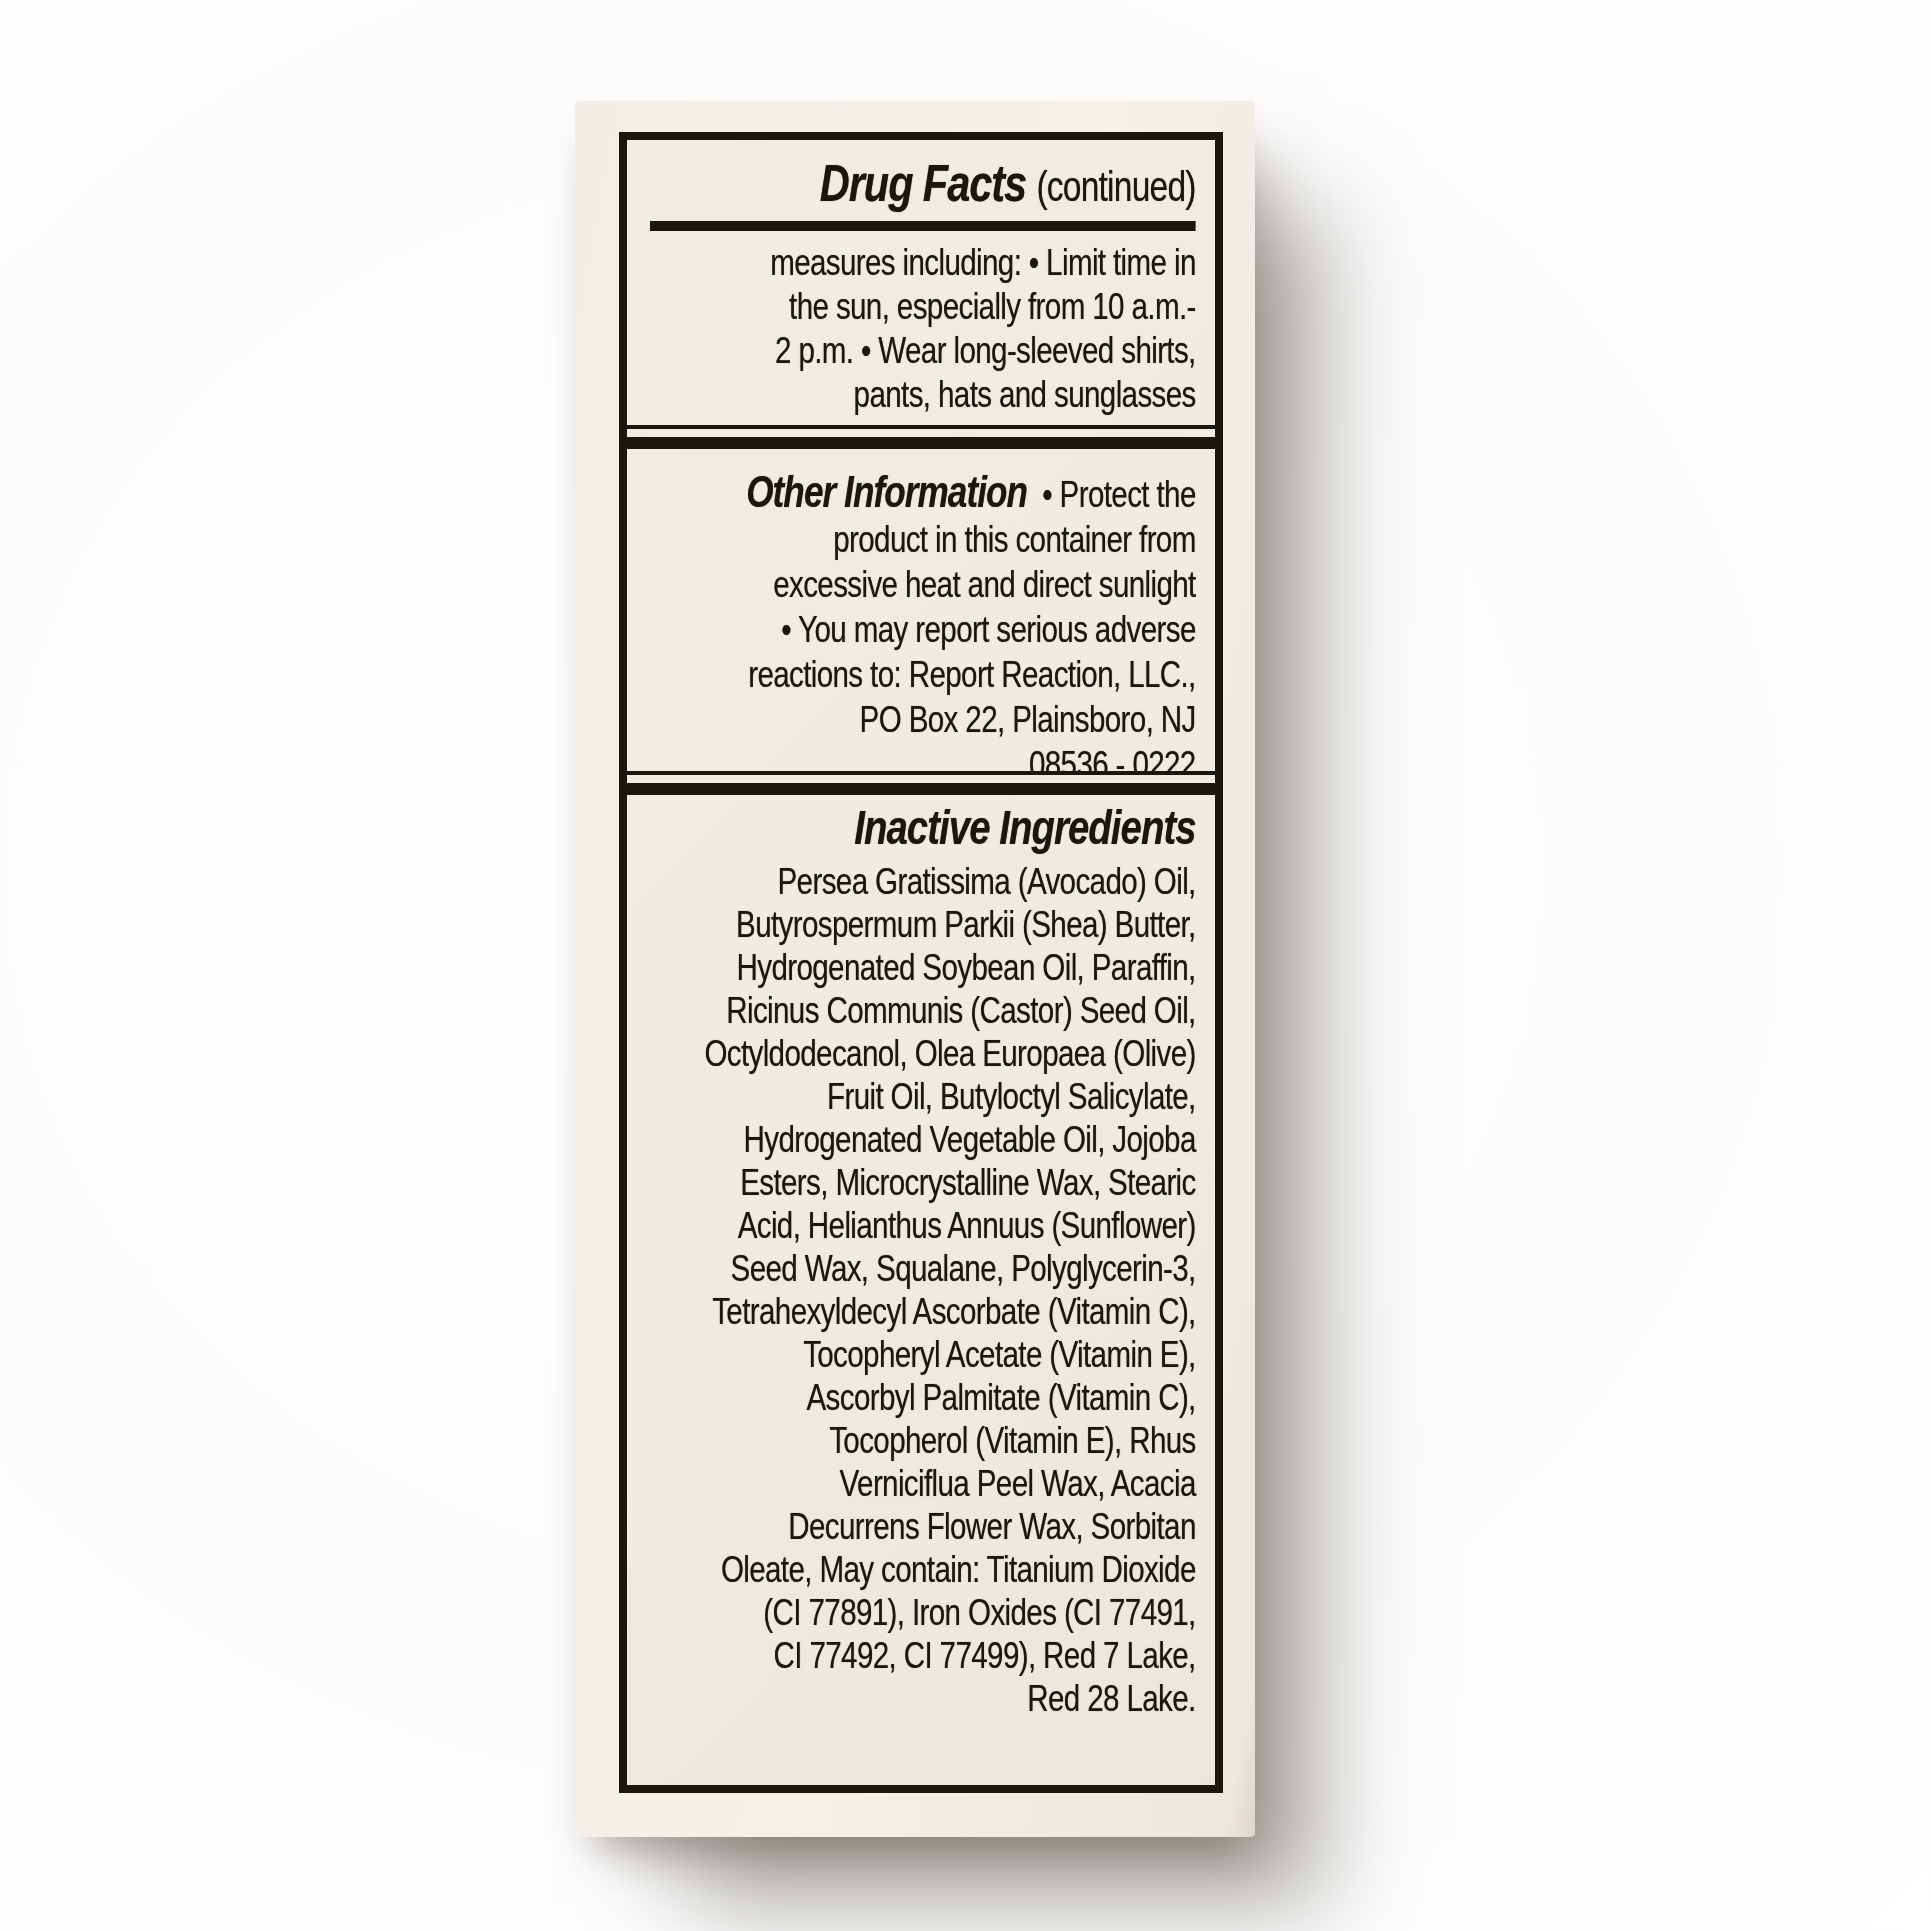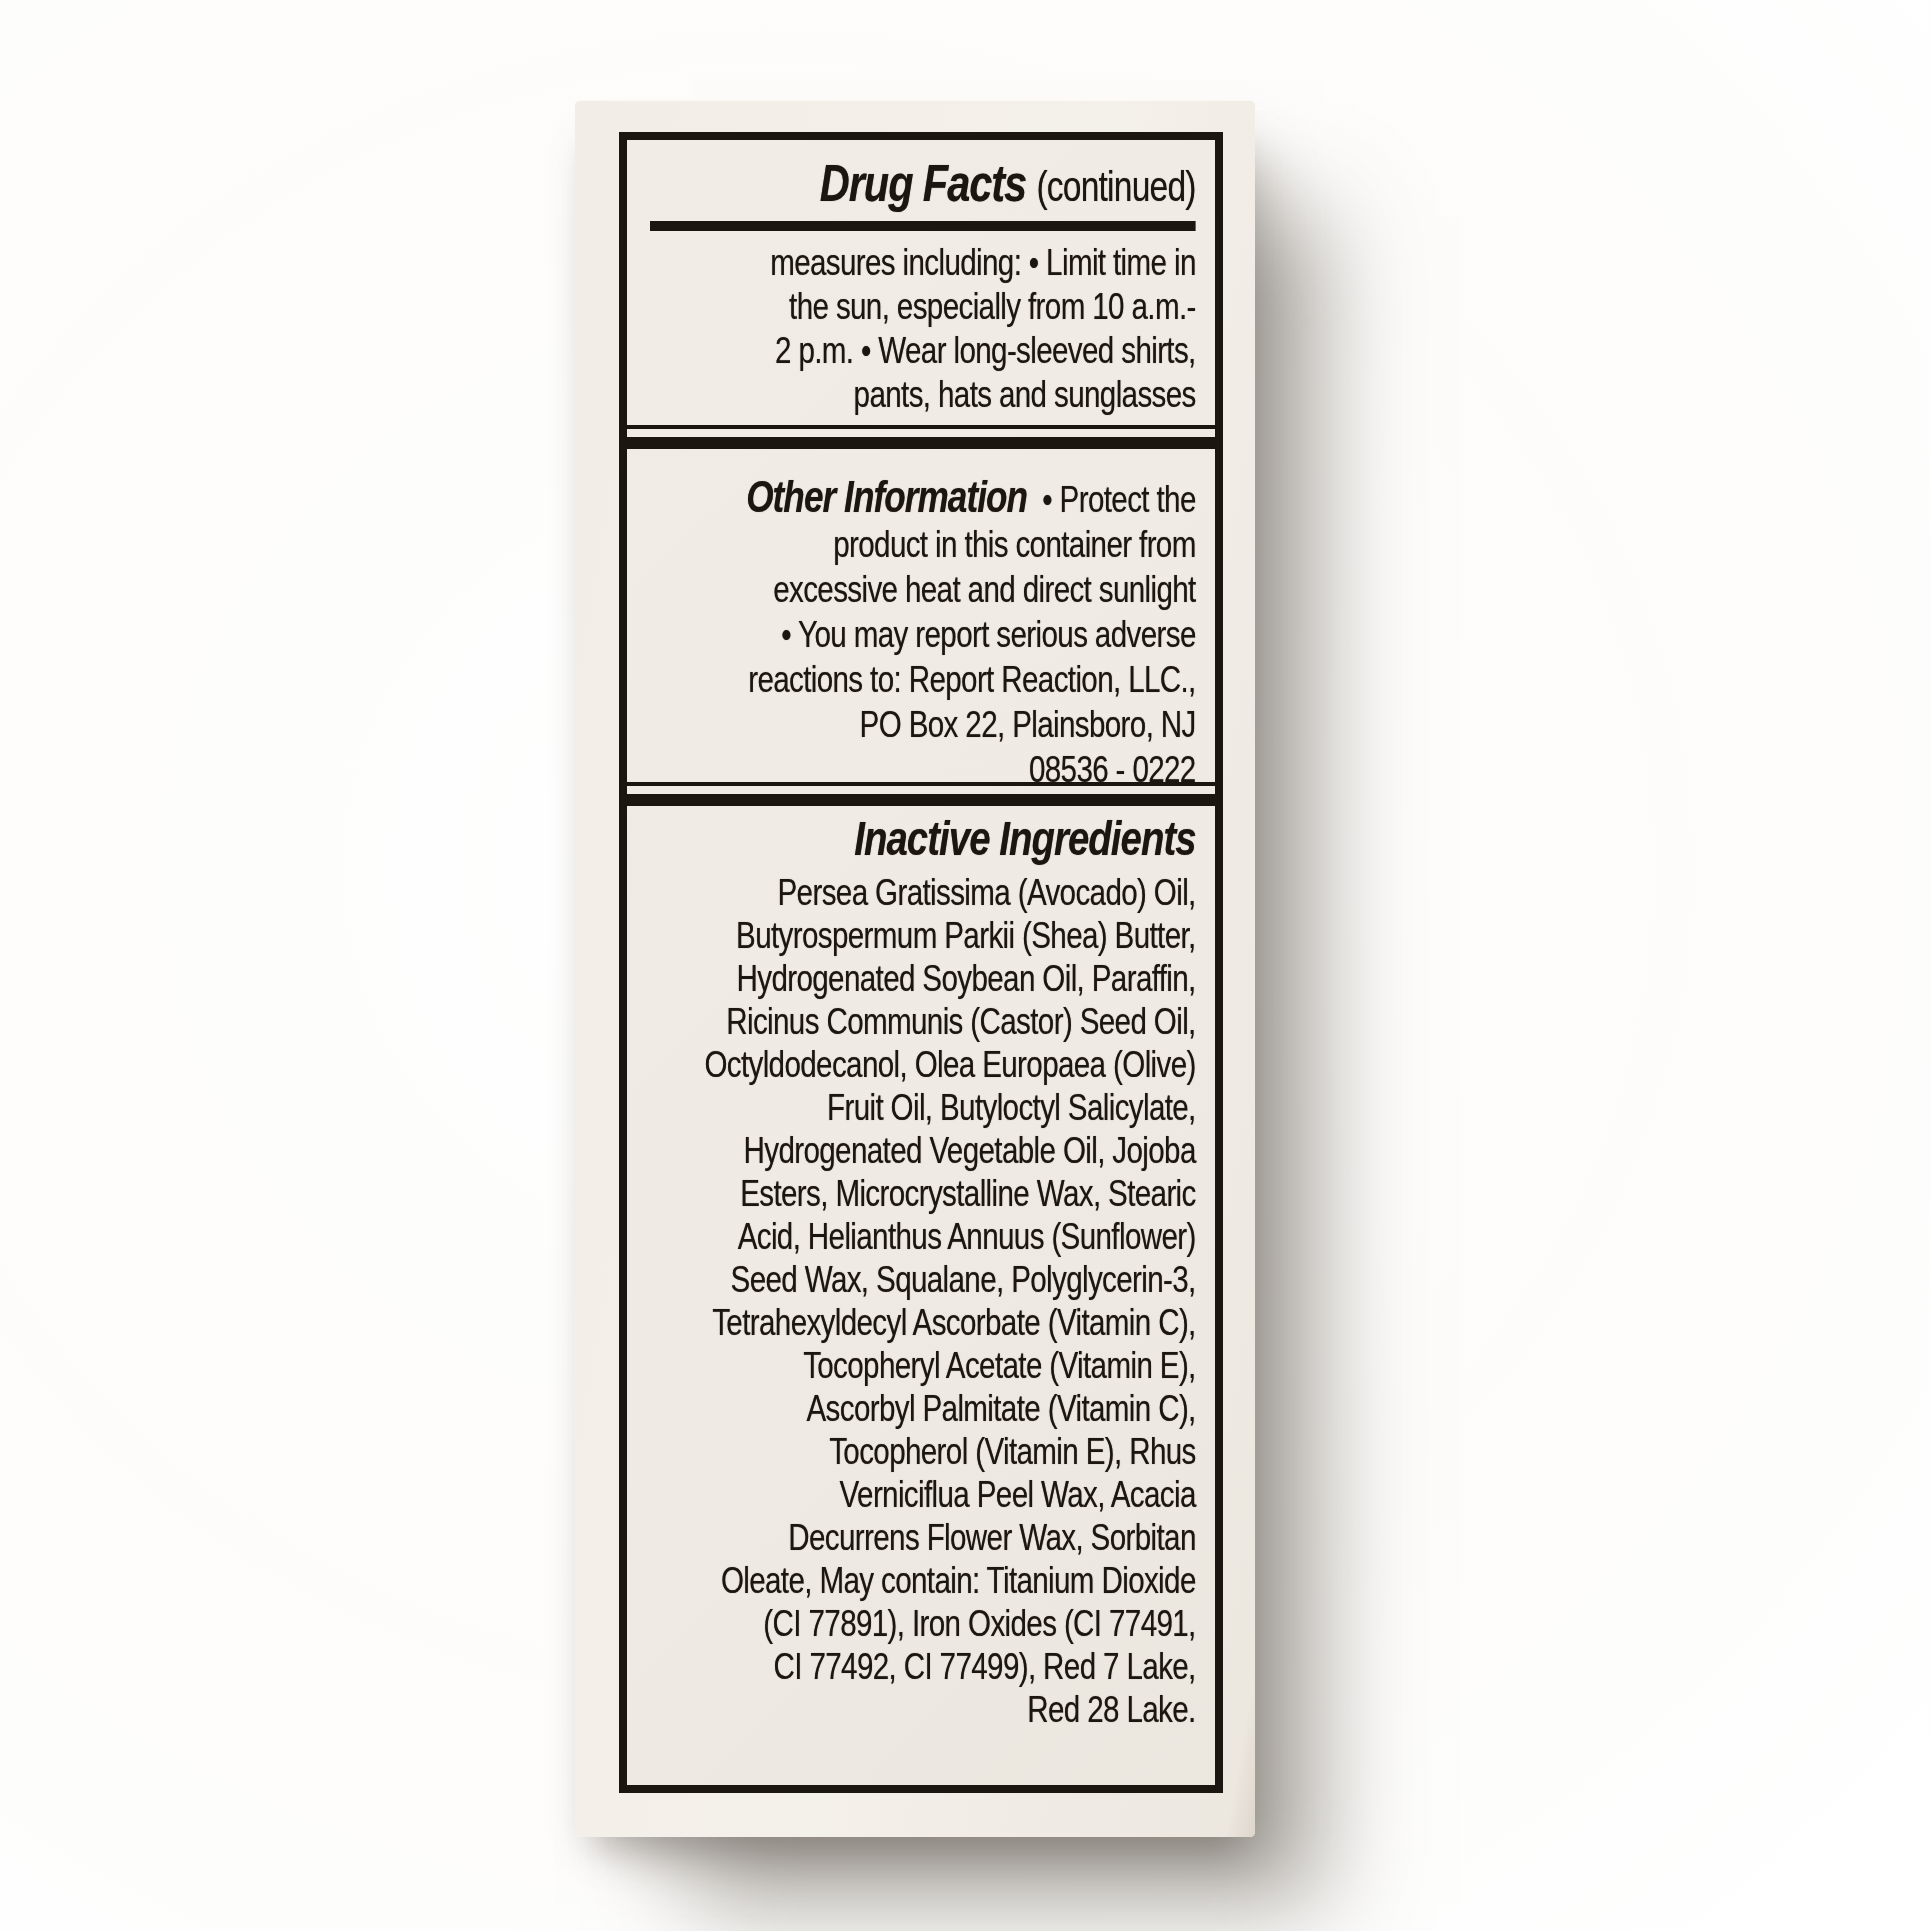--- a/index.html
+++ b/index.html
@@ -24,21 +24,21 @@
 
   
   .label{
     position:absolute;left:44px;top:31px;width:604px;height:1661px;
     box-sizing:border-box;border:8.7px solid var(--ink,#1b160f);
     background:linear-gradient(135deg,#f1ede6 0%,var(--paper,#efeae3) 60%,#ebe6de 100%);
     display:flex;flex-direction:column;text-align:right;
   }
   section{box-sizing:border-box;padding:0 19.3px 0 23px;overflow:hidden;}
   .s1{height:285px;padding-top:15.4px;}
-  .s2{height:322px;padding-top:14px;margin-top:11px;}
+  .s2{height:322px;padding-top:20px;}
   .s3{flex:1;padding-top:3px;}
 
   .divider{
     box-sizing:border-box;height:24px;
     border-top:4.8px solid var(--ink,#1b160f);
     border-bottom:12.6px solid var(--ink,#1b160f);
   }
 
   
   .cond{width:125%;transform:scaleX(0.80);transform-origin:0 0;}

